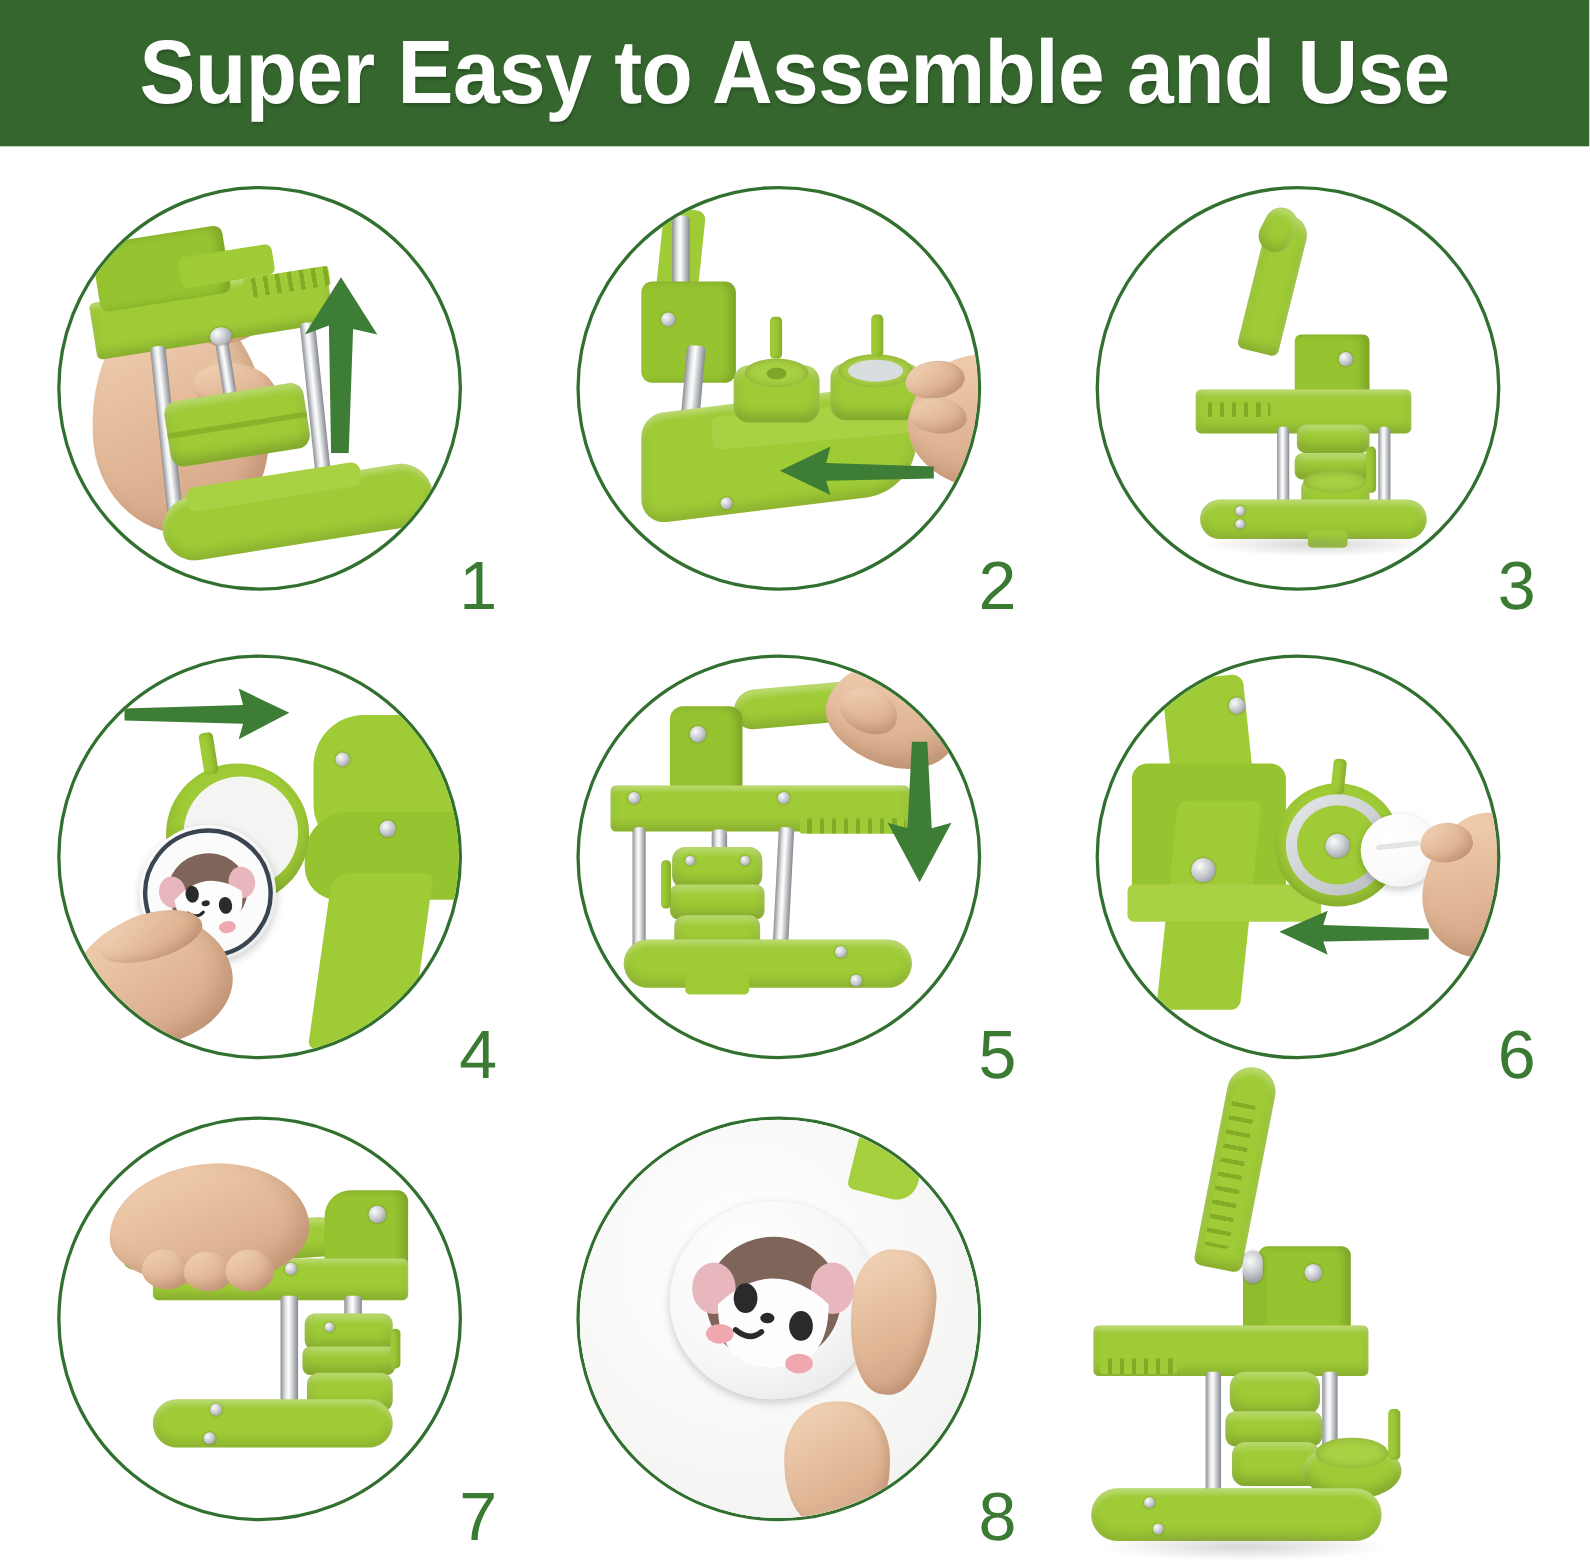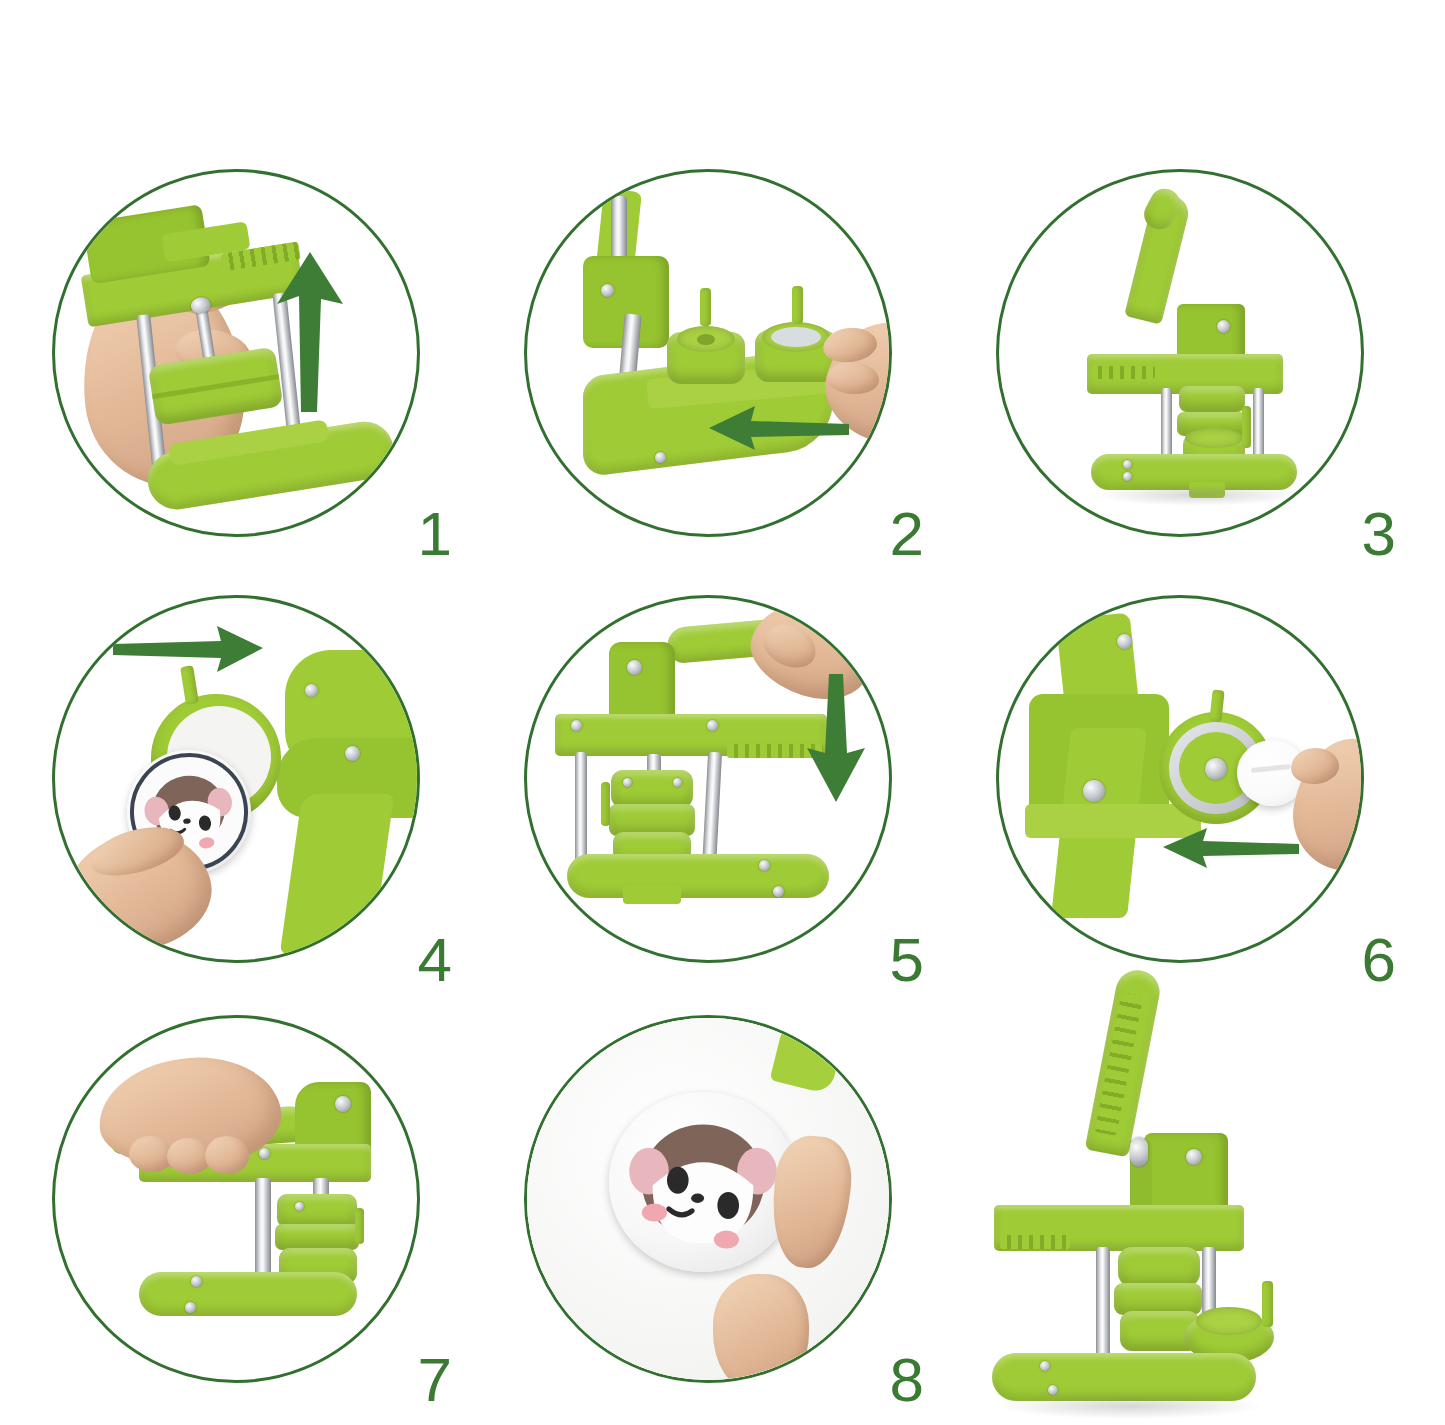--- a/index.html
+++ b/index.html
@@ -206,20 +206,23 @@
     position: absolute;
     background: radial-gradient(ellipse at center, rgba(120,120,120,0.30) 0%, rgba(160,160,160,0.0) 70%);
     border-radius: 50%;
   }
 </style>
 </head>
 <body>
 
 <div class="page">
 
+  <div class="banner">
+    <div class="banner-title">Super Easy to Assemble and Use</div>
+  </div>
 
   <div class="grid">
 
     <div class="cell c1">
       <div class="circle-frame">
         <div class="scene">
 
           <div class="hand m" style="left:28px; top:100px; width:160px; height:215px; transform:rotate(-6deg);"></div>
           <div class="finger m" style="left:118px; top:92px; width:80px; height:46px; transform:rotate(-22deg);"></div>
           <div class="finger m" style="left:120px; top:158px; width:76px; height:44px; transform:rotate(8deg);"></div>

